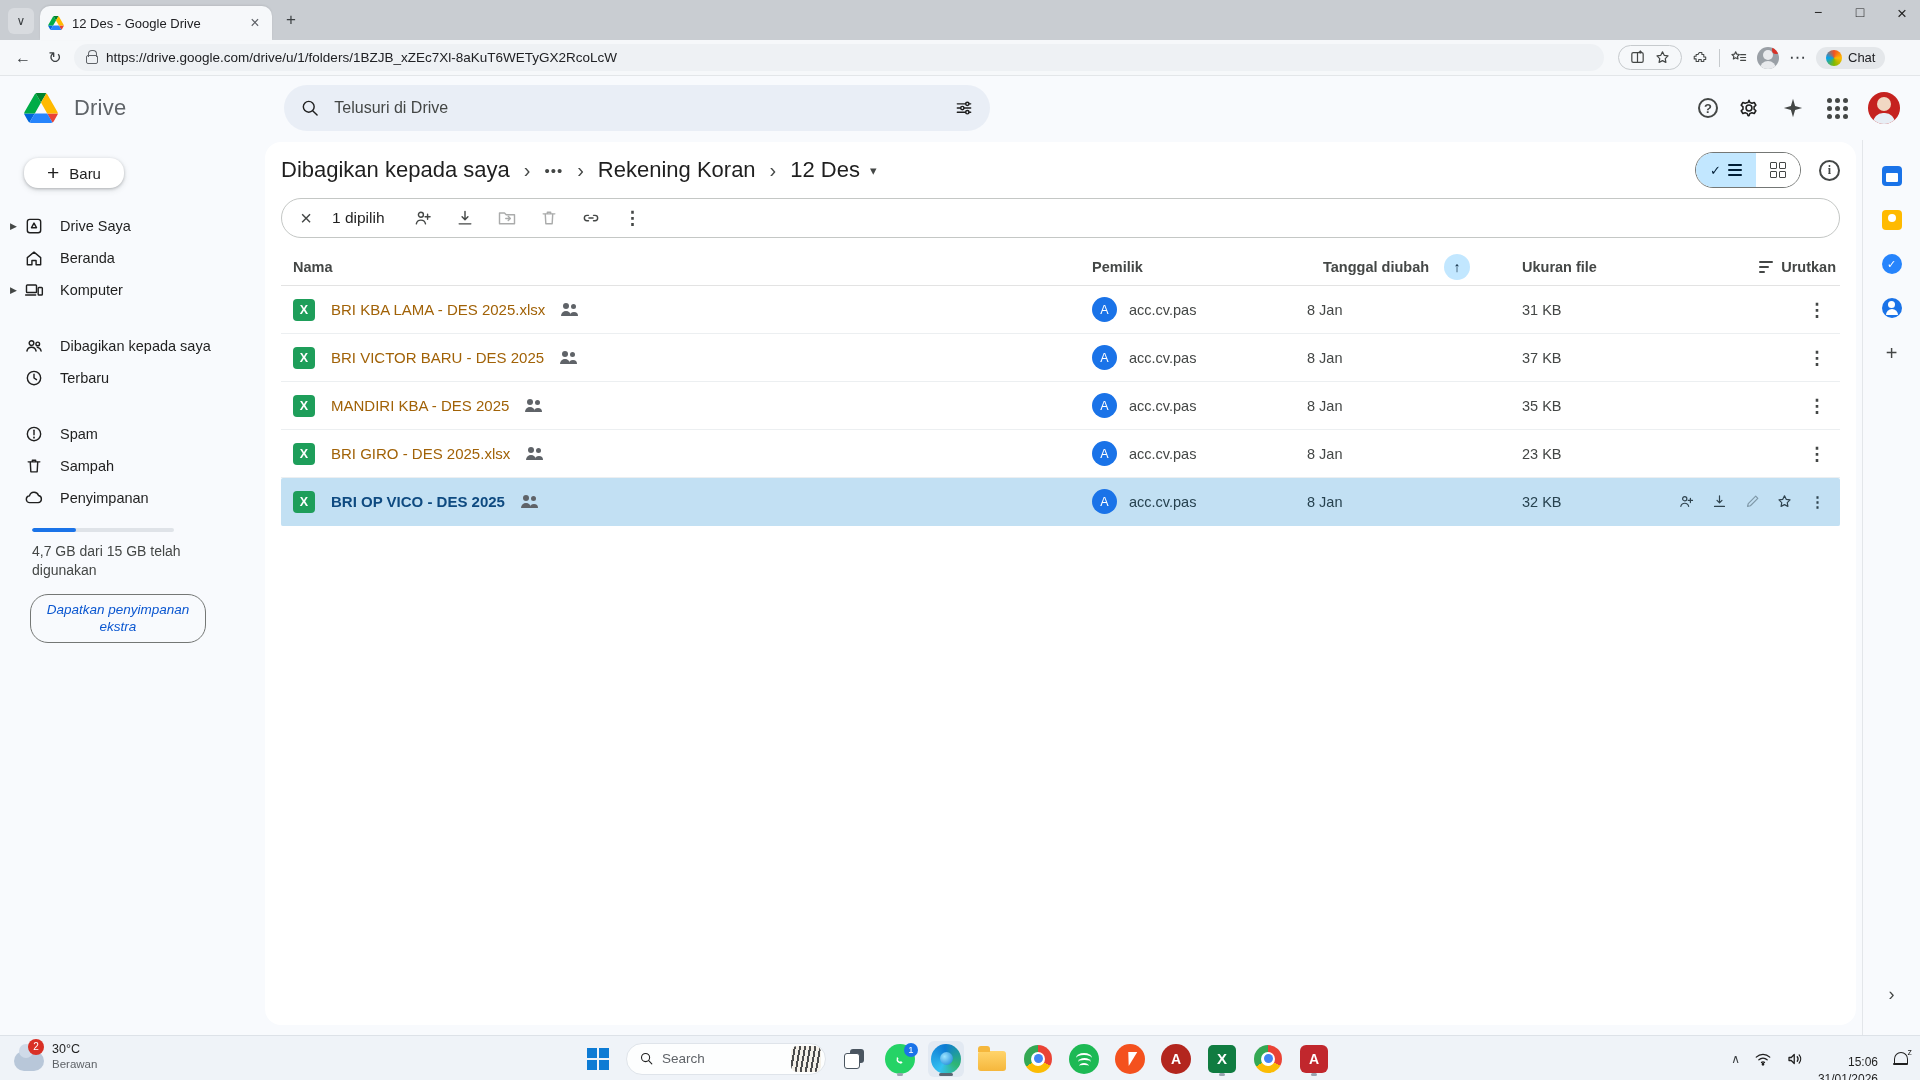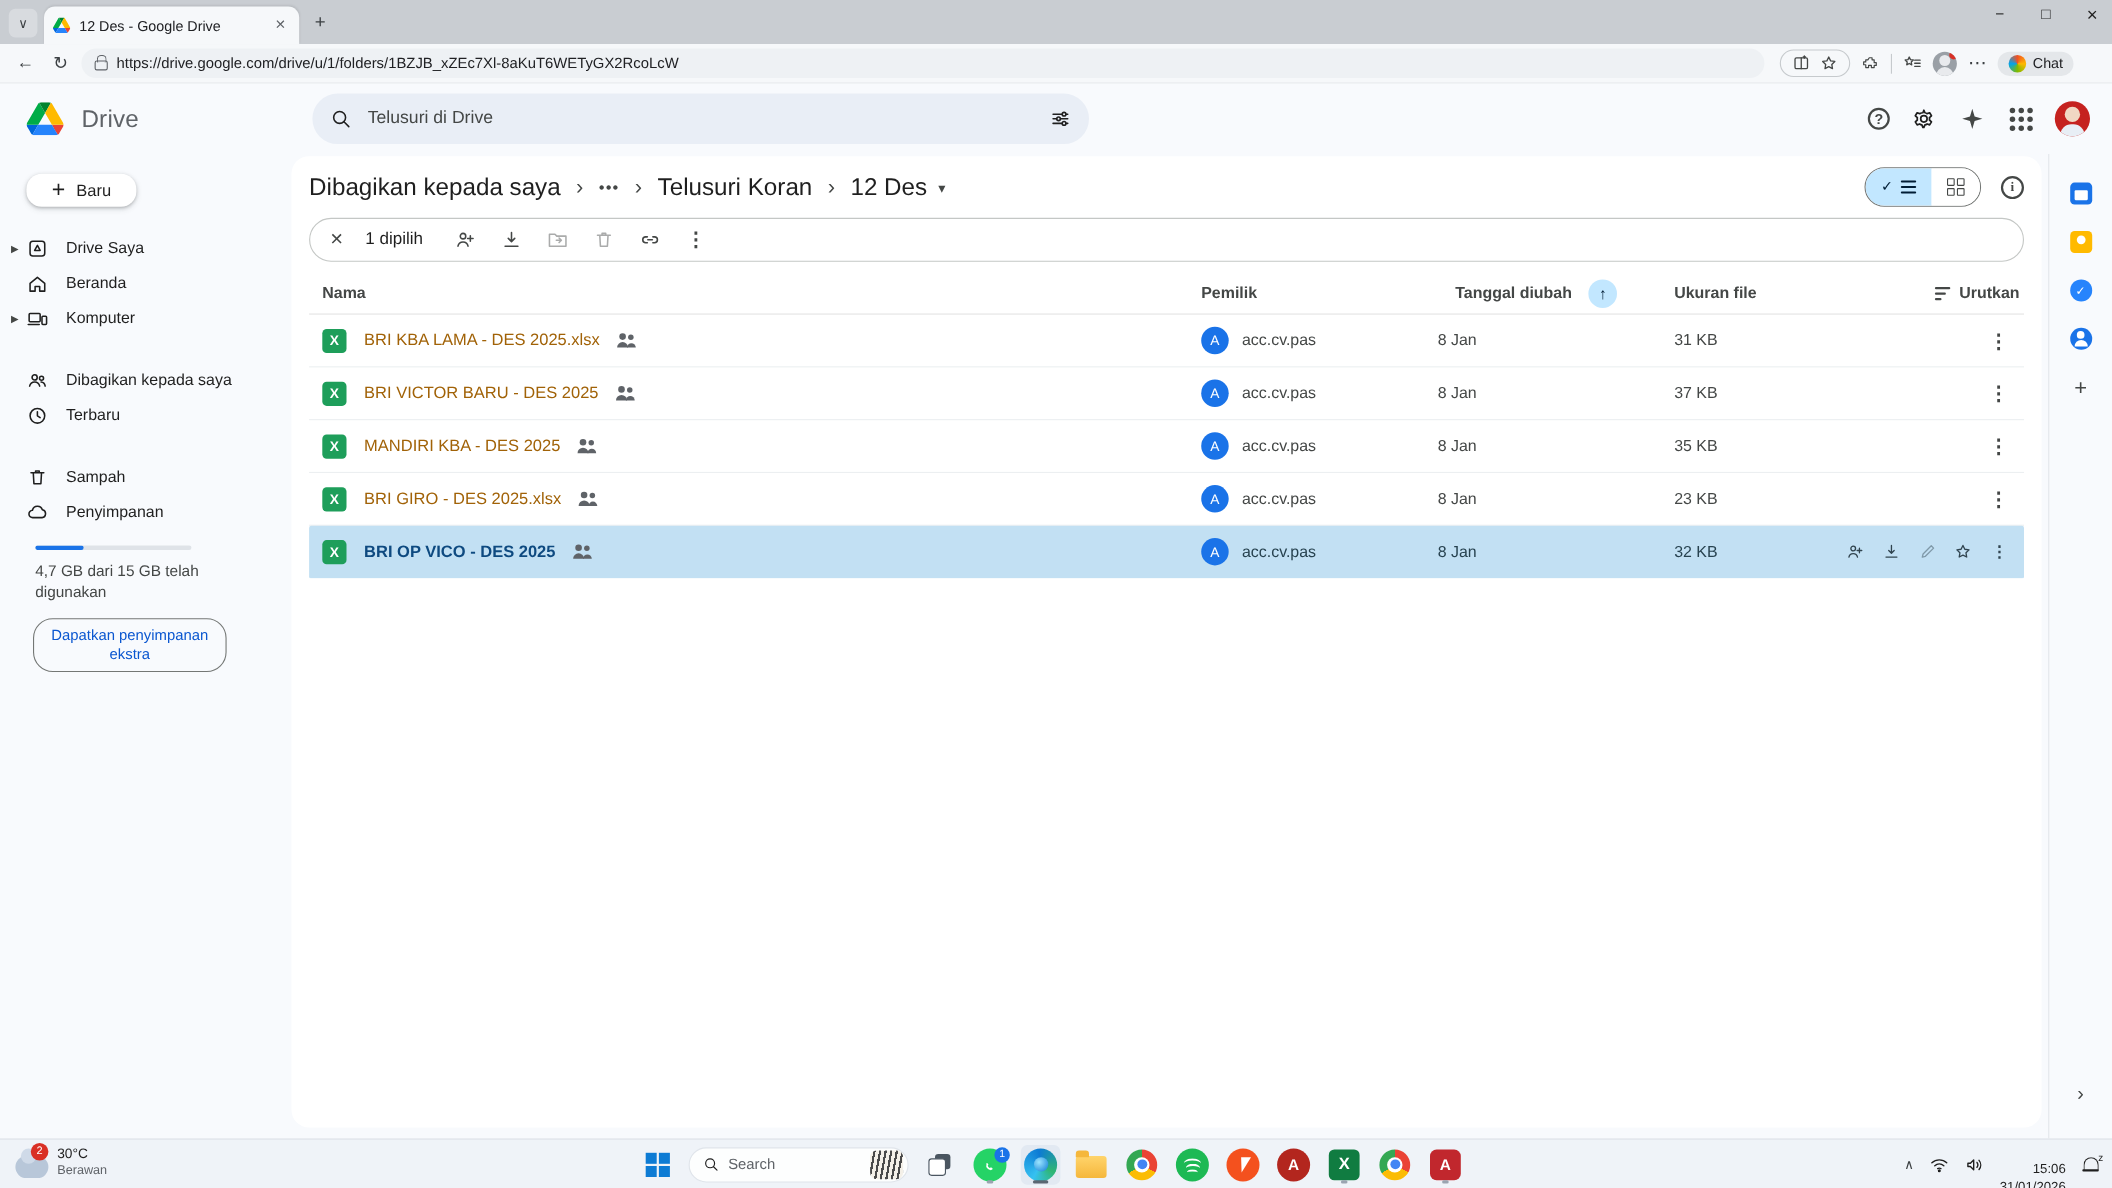--- a/index.html
+++ b/index.html
@@ -63,21 +63,21 @@
   .new-btn .plus { font-size:21px; font-weight:400; }
   .new-btn .plus::before{ content:"+"; }
   .side-item { height:32px; display:flex; align-items:center; padding-left:24px; gap:16px; font-size:14.5px; color:#1f1f1f; position:relative; }
   .side-item .exp { position:absolute; left:10px; font-size:9px; color:#444746; }
   .side-item .exp::before{ content:"▶"; }
   .side-gap { height:24px; }
   .sicon { width:20px; height:20px; flex-shrink:0; }
   .storage-bar { margin:14px 0 10px 32px; width:142px; height:4px; background:#dfe3e8; border-radius:2px; overflow:hidden; }
   .storage-fill { height:100%; background:#1a73e8; border-radius:2px; }
   .storage-text { margin:0 40px 14px 32px; font-size:14px; color:#444746; line-height:1.35; }
-  .storage-cta { margin-left:30px; width:176px; min-height:46px; border:1px solid #747775; border-radius:18px; display:grid; place-items:center; text-align:center; font-size:13.5px; color:#0b57d0; padding:6px 14px; line-height:1.3; background:#fff0; }
+  .storage-cta { margin-left:30px; width:176px; min-height:46px; border:1px solid #747775; border-radius:18px; display:grid; place-items:center; text-align:center; font-size:13.5px; color:#0b57d0; padding:6px 14px; line-height:1.3; background:#fff0;font-style:italic; }
 
   
   .main-card { flex:1; background:#fff; border-radius:16px; margin:2px 6px 10px 0; padding:0 16px; display:flex; flex-direction:column; min-width:0; }
   .crumb-row { height:56px; display:flex; align-items:center; }
   .crumbs { display:flex; align-items:center; gap:14px; font-size:22px; color:#1f1f1f; }
   .crumb-sep { color:#444746; font-size:20px; }
   .crumb-sep::before{ content:"›"; }
   .crumb-ell { color:#444746; font-size:15px; letter-spacing:1px; }
   .crumb-ell::before{ content:"•••"; }
   .crumb-caret { color:#444746; font-size:13px; margin-left:-4px; }
@@ -363,20 +363,28 @@
         <div class="side-item">
           <svg class="sicon stroke-dark" viewBox="0 0 24 24">
               <circle cx="12" cy="12" r="8"></circle>
               <path d="M12 7.5V12l3 2"></path>
             </svg>
           <span>Terbaru</span>
         </div>
         <div class="side-gap"></div>
         <div class="side-item">
           <svg class="sicon stroke-dark" viewBox="0 0 24 24">
+              <circle cx="12" cy="12" r="8"></circle>
+              <path d="M12 7.5v5.5"></path>
+              <circle cx="12" cy="16.3" r="0.4" fill="#1f1f1f"></circle>
+            </svg>
+          <span>Spam</span>
+        </div>
+        <div class="side-item">
+          <svg class="sicon stroke-dark" viewBox="0 0 24 24">
               <path d="M5 7h14M10 7V5h4v2M7.5 7l.7 12h7.6l.7-12"></path>
             </svg>
           <span>Sampah</span>
         </div>
         <div class="side-item">
           <svg class="sicon stroke-dark" viewBox="0 0 24 24">
               <path d="M7 17.5a4 4 0 0 1-.4-8A5.6 5.6 0 0 1 17.4 9a4.3 4.3 0 0 1-.4 8.5z"></path>
             </svg>
           <span>Penyimpanan</span>
         </div>
@@ -387,21 +395,21 @@
         <div class="storage-cta">Dapatkan penyimpanan ekstra</div>
       </div>
 
       <div class="main-card">
         <div class="crumb-row">
           <div class="crumbs">
             <span>Dibagikan kepada saya</span>
             <span class="crumb-sep"></span>
             <span class="crumb-ell"></span>
             <span class="crumb-sep"></span>
-            <span>Telusuri Koran</span>
+            <span>Rekening Koran</span>
             <span class="crumb-sep"></span>
             <span>12 Des</span>
             <span class="crumb-caret"></span>
           </div>
           <div class="crumb-right">
             <div class="view-toggle">
               <div class="vt-seg vt-list">
                 <span class="vt-check"></span>
                 <span class="lines-icon">
                     <i></i>

